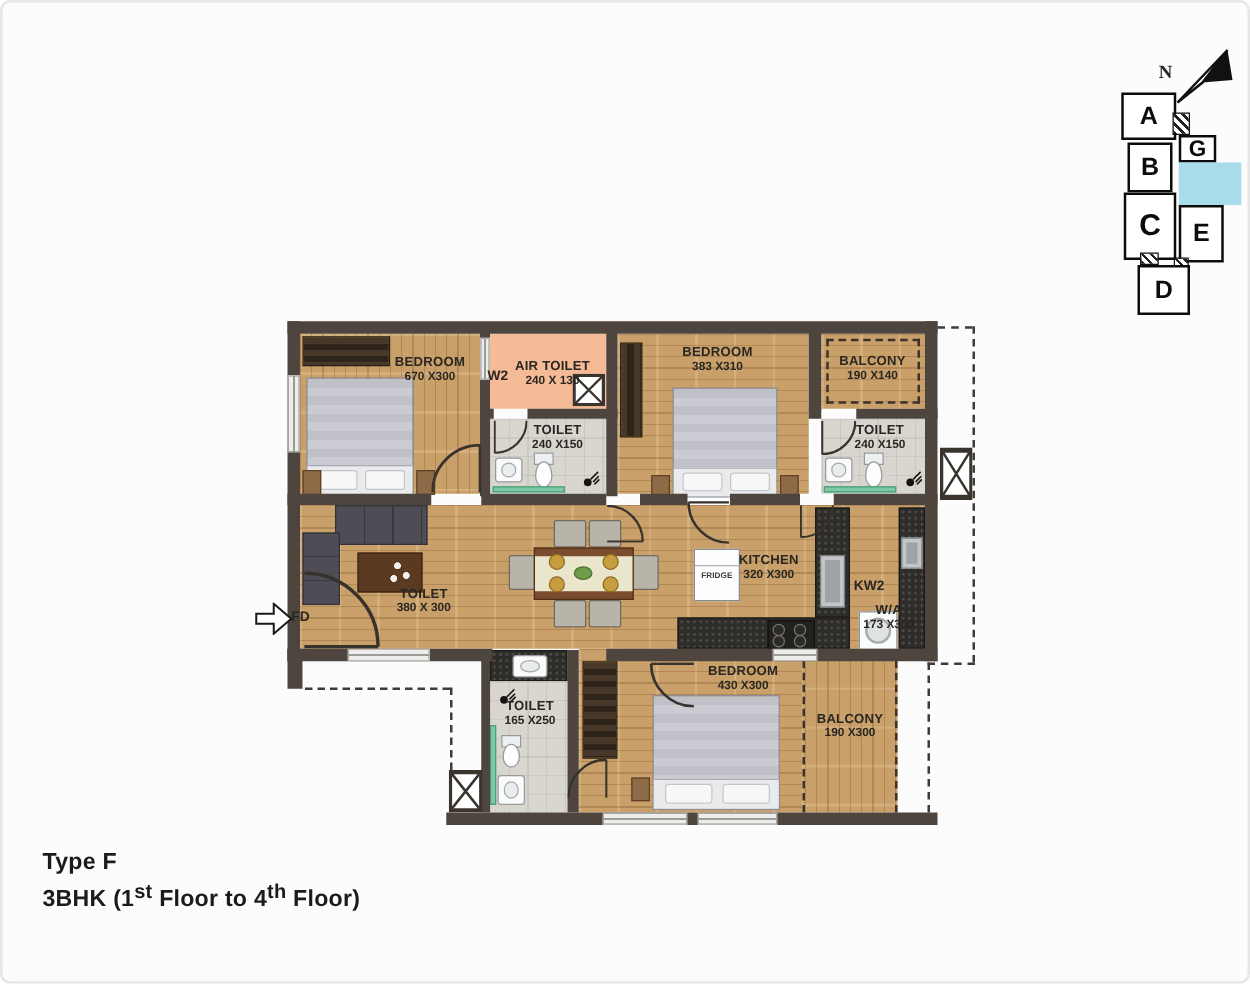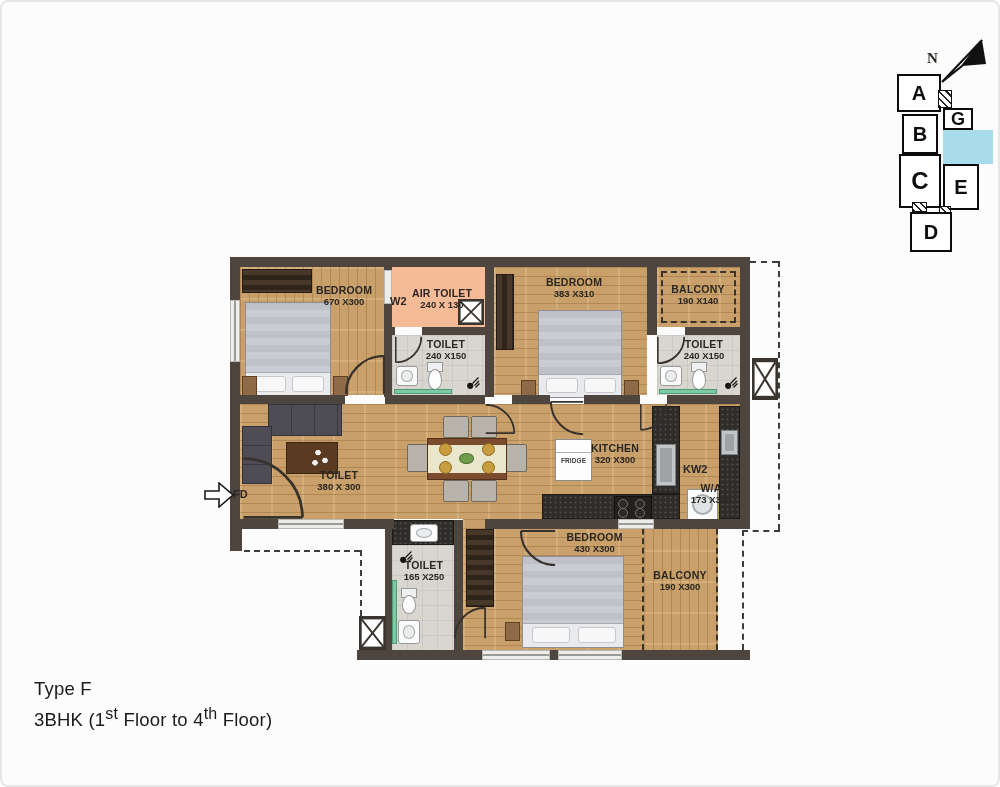--- a/index.html
+++ b/index.html
@@ -43,21 +43,21 @@
   .washer .drum{position:absolute;inset:4px;border:2px solid #a9adaf;border-radius:50%;background:#dfe3e4;}
   .wc{position:absolute;}
   .wc .tank{position:absolute;top:0;left:8%;right:8%;height:30%;background:#eef0f1;border:1px solid #96999c;}
   .wc .bowl{position:absolute;top:26%;left:12%;right:12%;bottom:0;background:#fdfdfd;border:1px solid #96999c;border-radius:50%/55% 55% 45% 45%;}
   .bsink{position:absolute;background:#fbfbfb;border:1px solid #98999c;border-radius:3px;}
   .bsink .oval{position:absolute;inset:18%;background:#e9edee;border:1px solid #a6a9ab;border-radius:50%;}
   .green{position:absolute;background:#7cc9a3;border:1px solid #4f9c78;box-sizing:border-box;}
   .doorarc{position:absolute;}
   .kblock{position:absolute;background:#fff;border:2px solid #0c0c0c;box-sizing:border-box;display:flex;align-items:center;justify-content:center;font-weight:bold;color:#0c0c0c;}
   .hatch{position:absolute;background:repeating-linear-gradient(45deg,#222 0 2px,#fff 2px 5px);border:1.5px solid #111;box-sizing:border-box;}
-  .ftext{position:absolute;left:32px;font-weight:normal;color:#1b1b1b;font-size:18.5px;letter-spacing:.2px;}
+  .ftext{position:absolute;left:32px;font-weight:bold;color:#1b1b1b;font-size:18.5px;letter-spacing:.2px;}
   .ftext sup{font-size:16px;}
   .balc-dash{position:absolute;border:2px dashed #3b332b;box-sizing:border-box;}
 </style>
 </head>
 <body>
 
 <div class="page">
 
   <div class="woodV" style="left:238px;top:265px;width:144px;height:128px;"></div>
   <div class="peach" style="left:390px;top:265px;width:93px;height:60px;"></div>

